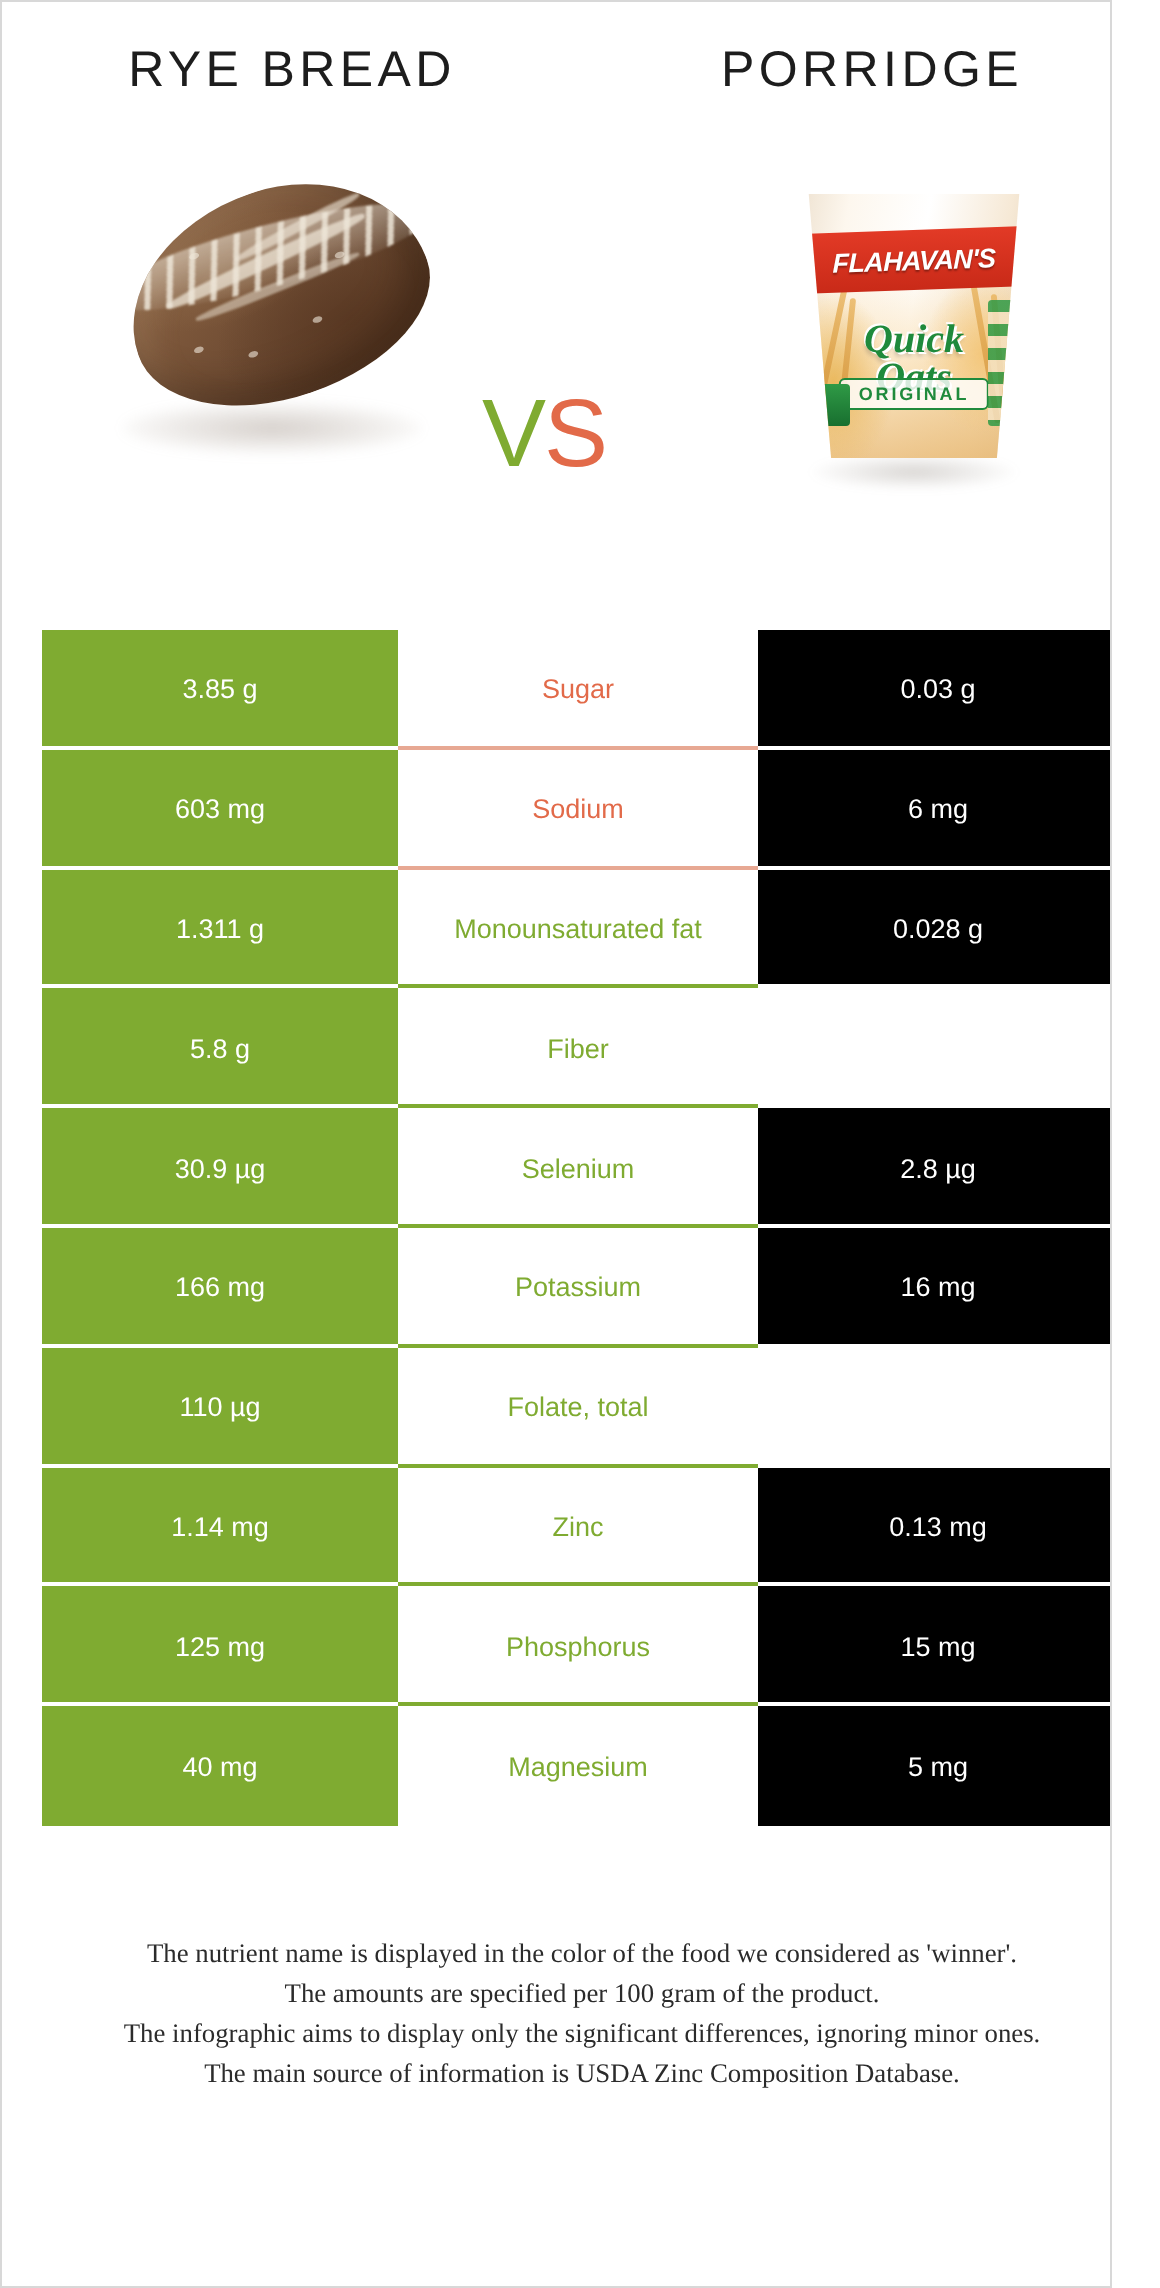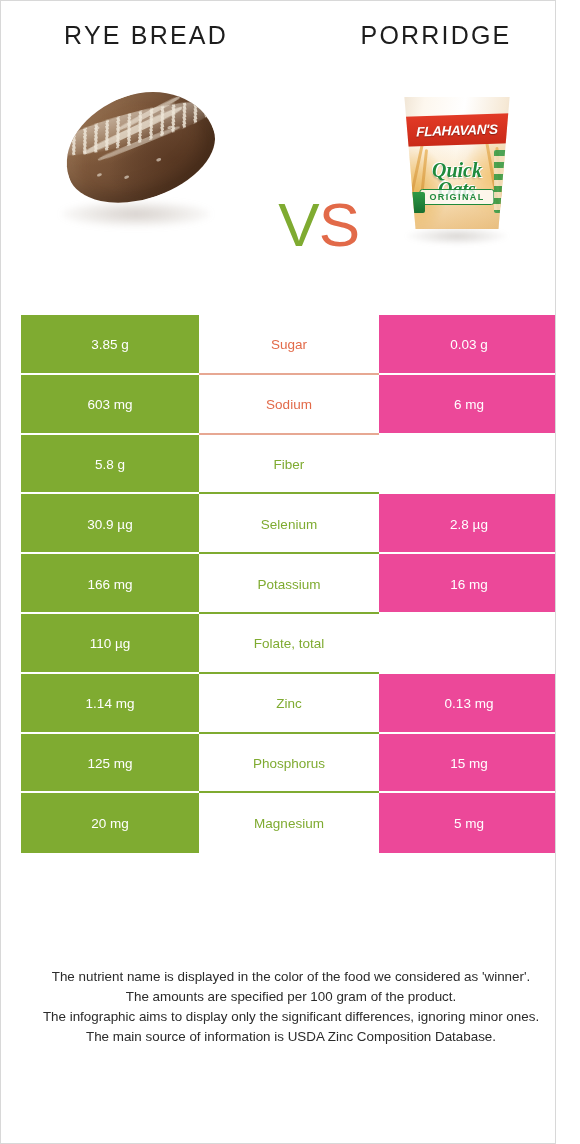--- a/index.html
+++ b/index.html
@@ -52,26 +52,26 @@
   .hero {
     position: absolute;
     top: 68px;
     left: 0;
     width: 580px;
     height: 230px;
   }
 
   .vs {
     position: absolute;
-    left: 228px;
+    left: 240px;
     top: 125px;
     width: 130px;
-    text-align: right;
-    font-family: "Liberation Sans", sans-serif;
-    font-size: 62px;
+    text-align: left;
+    font-family: "Liberation Sans", sans-serif;
+    font-size: 48px;
     font-weight: 400;
     line-height: 1;
     letter-spacing: -1px;
   }
   .vs .v { color: #7fab31; }
   .vs .s { color: #e26a49; }
 
   
   .bread-wrap {
     position: absolute;
@@ -290,21 +290,21 @@
     background: #7fab31;
     color: #ffffff;
   }
   .cell.mid {
     width: 180px;
     background: #ffffff;
     font-size: 13.5px;
   }
   .cell.right {
     width: 180px;
-    background: #ec4899;
+    background: #000000;
     color: #ffffff;
   }
   .cell.mid.green-win  { color: #7fab31; }
   .cell.mid.orange-win { color: #e26a49; }
 
   
   .trow .divider {
     position: absolute;
     left: 0;
     bottom: 0;
@@ -324,21 +324,21 @@
     position: absolute;
     left: 22px;
     top: 966px;
     width: 536px;
     text-align: center;
     font-family: "Liberation Sans", sans-serif;
     font-size: 13.4px;
     line-height: 20px;
     color: #2b2b2b;
   }
-  .footer p { margin: 0; }
+  .footer p { margin: 0; font-family: Liberation Serif, serif; }
 </style>
 </head>
 <body>
 
 <div id="page">
 
   <div class="header">
     <div class="food-title title-left">RYE BREAD</div>
     <div class="food-title title-right">PORRIDGE</div>
   </div>
@@ -401,20 +401,30 @@
         <div class="cell left">603 mg</div>
         <div class="cell mid orange-win">Sodium</div>
         <div class="cell right">6 mg</div>
         <div class="divider orange-win">
           <span class="dl"></span>
           <span class="dm"></span>
           <span class="dr"></span>
         </div>
       </div>
       <div class="trow">
+        <div class="cell left">1.311 g</div>
+        <div class="cell mid green-win">Monounsaturated fat</div>
+        <div class="cell right">0.028 g</div>
+        <div class="divider green-win">
+          <span class="dl"></span>
+          <span class="dm"></span>
+          <span class="dr"></span>
+        </div>
+      </div>
+      <div class="trow">
         <div class="cell left">5.8 g</div>
         <div class="cell mid green-win">Fiber</div>
         <div class="divider green-win">
           <span class="dl"></span>
           <span class="dm"></span>
           <span class="dr"></span>
         </div>
       </div>
       <div class="trow">
         <div class="cell left">30.9 µg</div>
@@ -459,21 +469,21 @@
         <div class="cell left">125 mg</div>
         <div class="cell mid green-win">Phosphorus</div>
         <div class="cell right">15 mg</div>
         <div class="divider green-win">
           <span class="dl"></span>
           <span class="dm"></span>
           <span class="dr"></span>
         </div>
       </div>
       <div class="trow">
-        <div class="cell left">20 mg</div>
+        <div class="cell left">40 mg</div>
         <div class="cell mid green-win">Magnesium</div>
         <div class="cell right">5 mg</div>
       </div>
     </div>
 
   <div class="footer">
     <p>The nutrient name is displayed in the color of the food we considered as 'winner'.</p>
     <p>The amounts are specified per 100 gram of the product.</p>
     <p>The infographic aims to display only the significant differences, ignoring minor ones.</p>
     <p>The main source of information is USDA Zinc Composition Database.</p>

